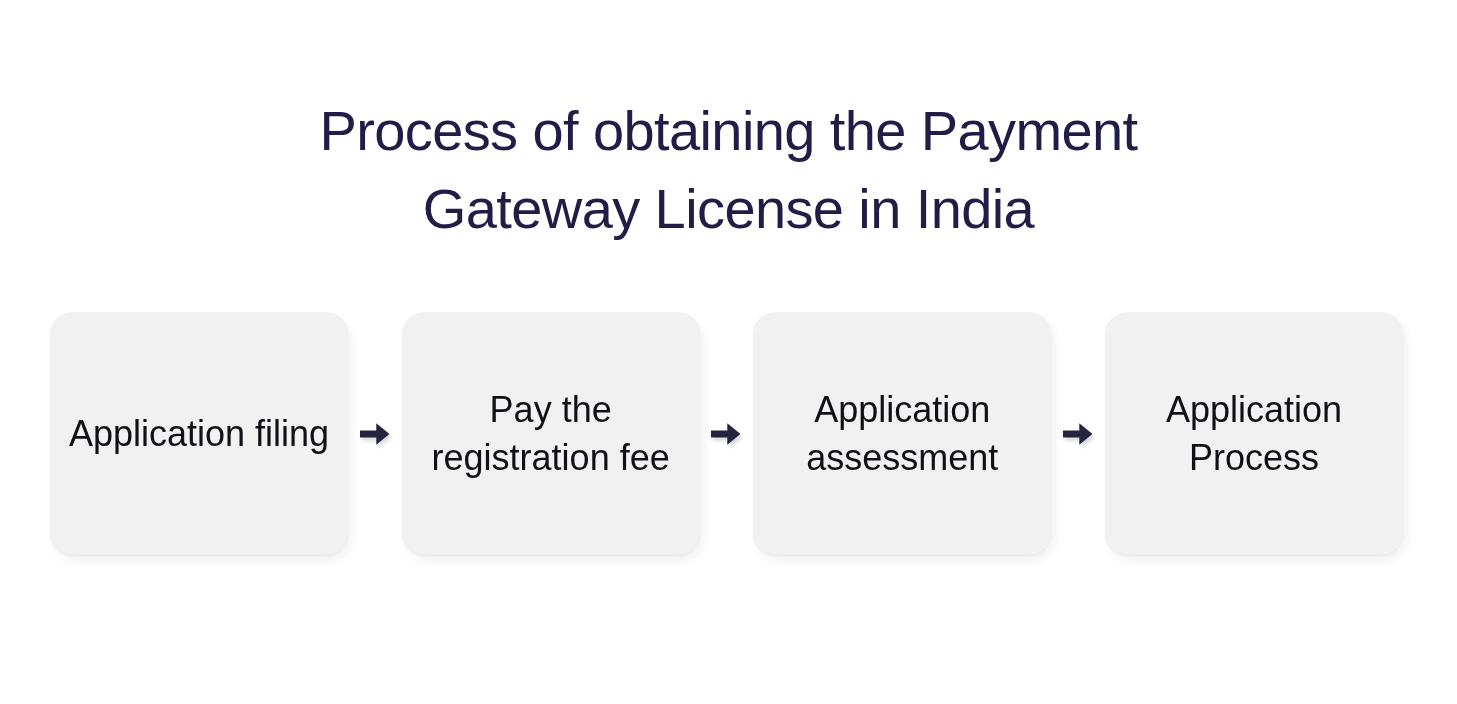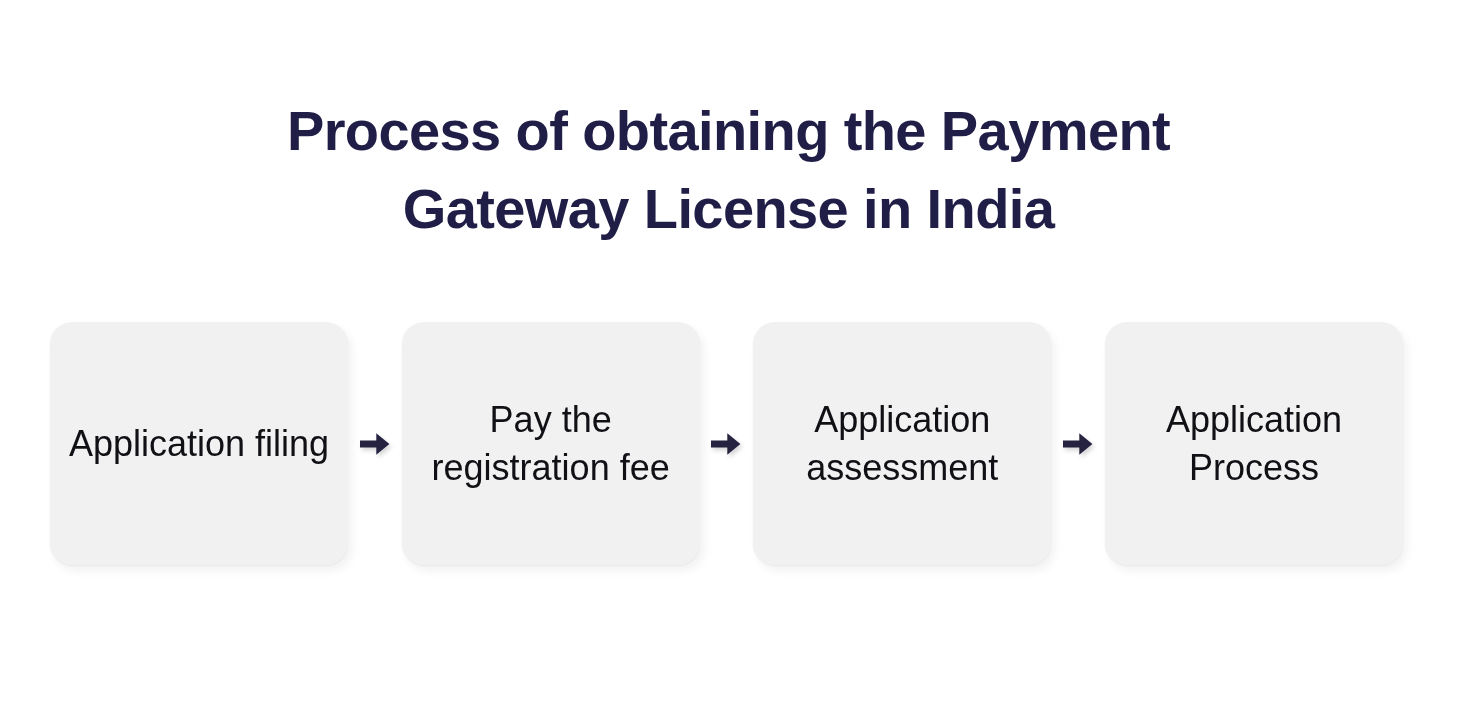--- a/index.html
+++ b/index.html
@@ -27,33 +27,33 @@
     left: 0;
     top: 92px;
     width: 1457px;
     text-align: center;
   }
   .title {
     display: block;
     margin: 0;
     padding: 0;
     font-size: 56px;
-    font-weight: 700;
+    font-weight: 400;
     line-height: 78px;
     letter-spacing: -0.6px;
     color: #201d47;
     font-family: "Liberation Sans", "DejaVu Sans", sans-serif;
     white-space: pre-line;
   }
 
   
   .flow {
     position: absolute;
     left: 50px;
-    top: 322px;
+    top: 312px;
     width: 1353px;
     height: 243px;
     display: flex;
     flex-direction: row;
     align-items: center;
     justify-content: space-between;
   }
 
   .step-box {
     width: 298px;

